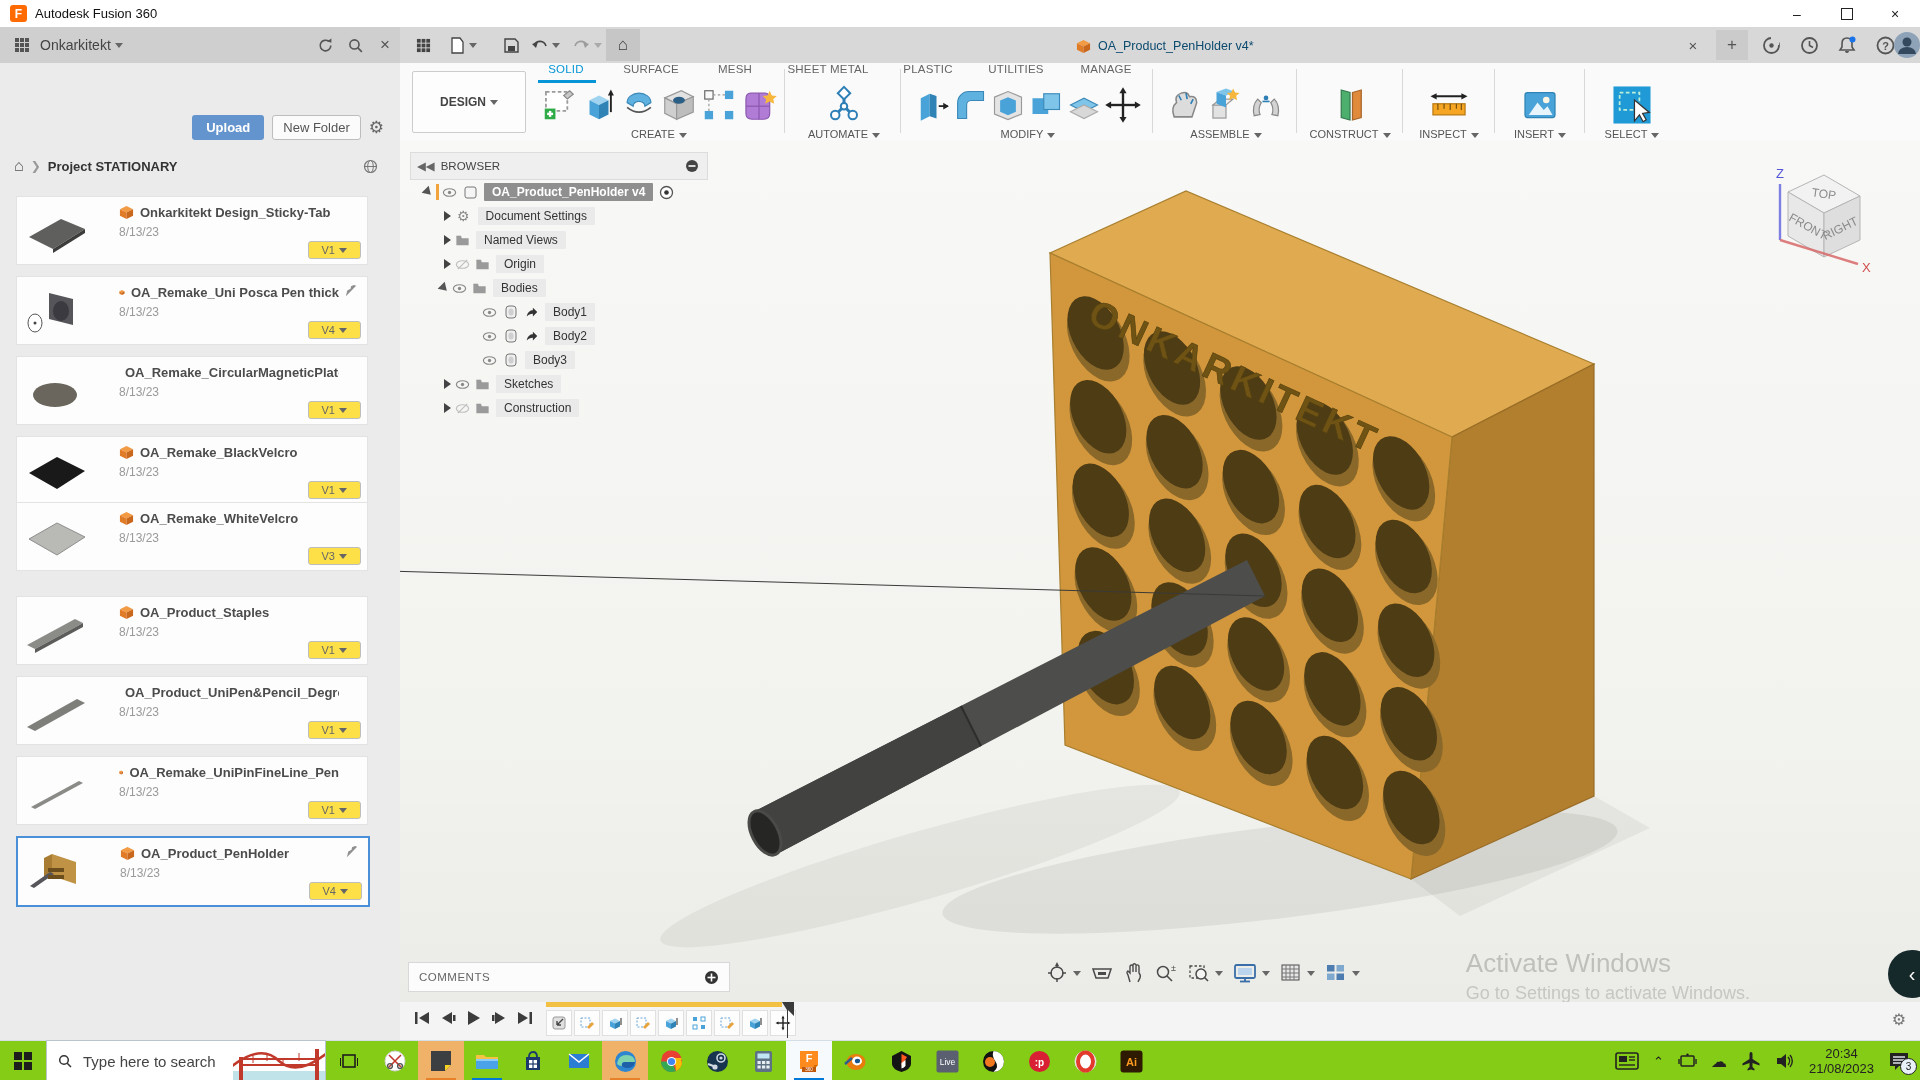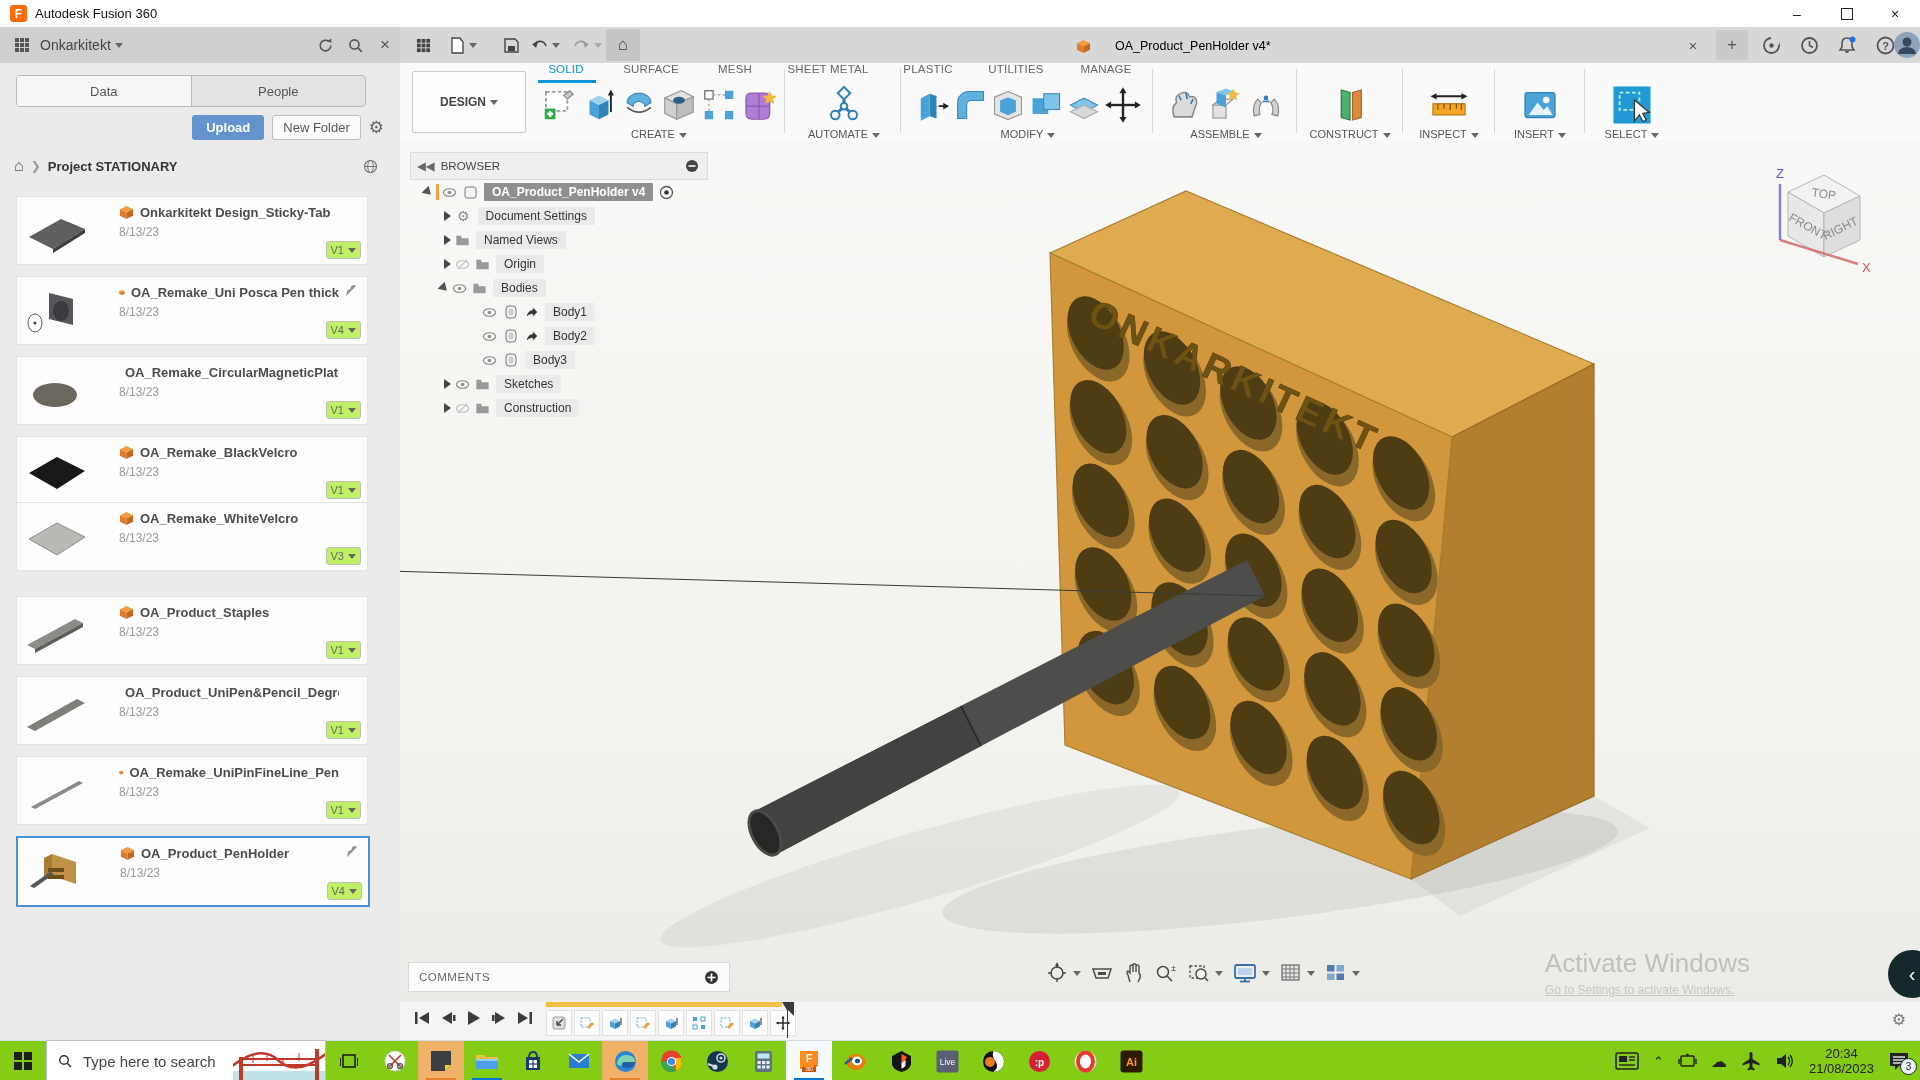--- a/index.html
+++ b/index.html
@@ -28,29 +28,29 @@
   #newfolder-btn{background:#fbfbfb;border:1px solid #bdbdbd;border-radius:3px;padding:4px 10px;font-size:13px;color:#555;}
   #dp-breadcrumb{left:14px;top:128px;width:370px;height:22px;display:flex;align-items:center;color:#444;}
   #dp-breadcrumb b{font-size:13px;color:#333;}
   .chev{color:#999;margin:0 7px;font-size:12px;}
   .item{position:absolute;left:16px;width:350px;height:67px;background:#fdfdfd;border:1px solid #e3e3e3;}
   .item.selected{border:2px solid #4a90d9;}
   .item .thumb{position:absolute;left:6px;top:8px;width:68px;height:52px;}
   .item .iname{position:absolute;left:102px;top:8px;width:220px;font-size:13px;font-weight:bold;color:#4c4c4c;
                white-space:nowrap;overflow:hidden;display:flex;align-items:center;gap:6px;}
   .item .idate{position:absolute;left:102px;top:28px;font-size:12px;color:#9a9a9a;}
-  .item .ver{position:absolute;right:6px;bottom:5px;border:1px solid #bdbdbd;border-radius:3px;background:#bef264;
-             font-size:11px;color:#666;padding:2px 4px;display:flex;align-items:center;}
+  .item .ver{position:absolute;right:6px;bottom:5px;border:1px solid #bdbdbd;border-radius:3px;background:#fde047;
+             font-size:11px;color:#666;padding:2px 13px;display:flex;align-items:center;}
   .item .flag{position:absolute;right:8px;top:6px;color:#8a8a8a;}
   
   #topstrip{left:400px;top:27px;width:1520px;height:36px;background:#d8d8d8;}
   .ts-ic{position:absolute;top:4px;width:30px;height:28px;display:flex;align-items:center;justify-content:center;color:#444;}
   .ts-ic.dim{opacity:.4;}
   #home-tile{left:206px;top:2px;width:34px;height:32px;background:#c6c6c6;display:flex;align-items:center;justify-content:center;}
-  #doctab{position:absolute;left:676px;top:6px;height:26px;display:flex;align-items:center;gap:24px;font-size:12.5px;color:#000000;}
+  #doctab{position:absolute;left:676px;top:6px;height:26px;display:flex;align-items:center;gap:7px;font-size:12.5px;color:#0c4a6e;}
   #plus-tile{left:1316px;top:3px;width:32px;height:30px;background:#cbcbcb;font-size:17px;color:#555;}
   .rt-ic{position:absolute;top:4px;width:30px;height:28px;display:flex;align-items:center;justify-content:center;color:#666;}
   
   #ribbon{left:400px;top:63px;width:1520px;height:77px;background:#fafafa;border-bottom:1px solid #d5d5d5;}
   #design-btn{left:12px;top:8px;width:112px;height:60px;background:#fdfdfd;border:1px solid #cccccc;border-radius:2px;
               display:flex;align-items:center;justify-content:center;font-weight:bold;font-size:12px;color:#444;}
   .rtab{position:absolute;top:0px;transform:translateX(-50%);font-size:11.5px;color:#666;letter-spacing:.2px;}
   .rtab.active{color:#0696d7;}
   #solid-underline{left:138px;top:17px;width:58px;height:3px;background:#0696d7;}
   .rgroup{position:absolute;top:20px;text-align:center;}
@@ -64,21 +64,21 @@
   #browser-header{display:flex;align-items:center;height:26px;background:rgba(238,238,238,.92);border:1px solid #dcdcdc;color:#444;font-size:11.5px;}
   .trow{display:flex;align-items:center;height:24px;font-size:12px;color:#333;}
   .chip{background:rgba(232,232,232,.85);padding:2px 8px;border-radius:1px;margin-left:6px;}
   .chip.rootsel{background:#8f8f8f;color:#fff;font-weight:bold;}
   .tri{width:0;height:0;border-top:5px solid transparent;border-bottom:5px solid transparent;border-left:7px solid transparent;
        border-left-color:transparent;margin:0 4px;}
   .tri.closed{border-left:7px solid #444;border-top:5px solid transparent;border-bottom:5px solid transparent;}
   .tri.open{border-left:8px solid #555;transform:rotate(45deg);}
   #watermark{right:170px;top:808px;text-align:left;color:#bfbfbc;}
   #watermark .l1{font-size:26px;}
-  #watermark .l2{font-size:12px;margin-top:4px;color:#c6c6c2;text-decoration:underline;}
+  #watermark .l2{font-size:18px;margin-top:4px;color:#c6c6c2;}
   #navbar{left:645px;top:822px;display:flex;align-items:center;gap:9px;color:#4a4a4a;}
   #commentsbar{left:8px;top:822px;width:300px;height:28px;background:#fcfcfc;border:1px solid #d8d8d8;
                display:flex;align-items:center;justify-content:space-between;padding:0 10px;color:#666;
                font-size:11.5px;letter-spacing:.5px;}
   #edge-widget{position:absolute;right:-16px;top:810px;width:48px;height:48px;border-radius:50%;background:#15282a;
                color:#fff;display:flex;align-items:center;justify-content:center;font-size:20px;}
   
   #timeline{left:400px;top:1002px;width:1520px;height:38px;background:#f4f4f4;}
   #tl-play{position:absolute;left:14px;top:8px;display:flex;gap:10px;align-items:center;}
   #tl-features{position:absolute;left:146px;top:2px;display:flex;align-items:flex-start;gap:2px;}
@@ -179,24 +179,20 @@
         </div>
       <div class="dp-hbtn">
           <svg width="17" height="17">
             <use href="#i-search"></use>
           </svg>
         </div>
       <div class="dp-hbtn" style="font-size:17px;">×</div>
     </div>
   </div>
 
-  <div id="dp-tabs" class="abs">
-    <div class="dp-tab active">Data</div>
-    <div class="dp-tab">People</div>
-  </div>
 
   <div id="dp-actions" class="abs">
     <div id="upload-btn">Upload</div>
     <div id="newfolder-btn">New Folder</div>
     <div style="color:#666;font-size:17px;">⚙</div>
   </div>
 
   <div id="dp-breadcrumb" class="abs">
     <span style="font-size:16px;color:#555;">⌂</span>
     <span class="chev">❯</span>

